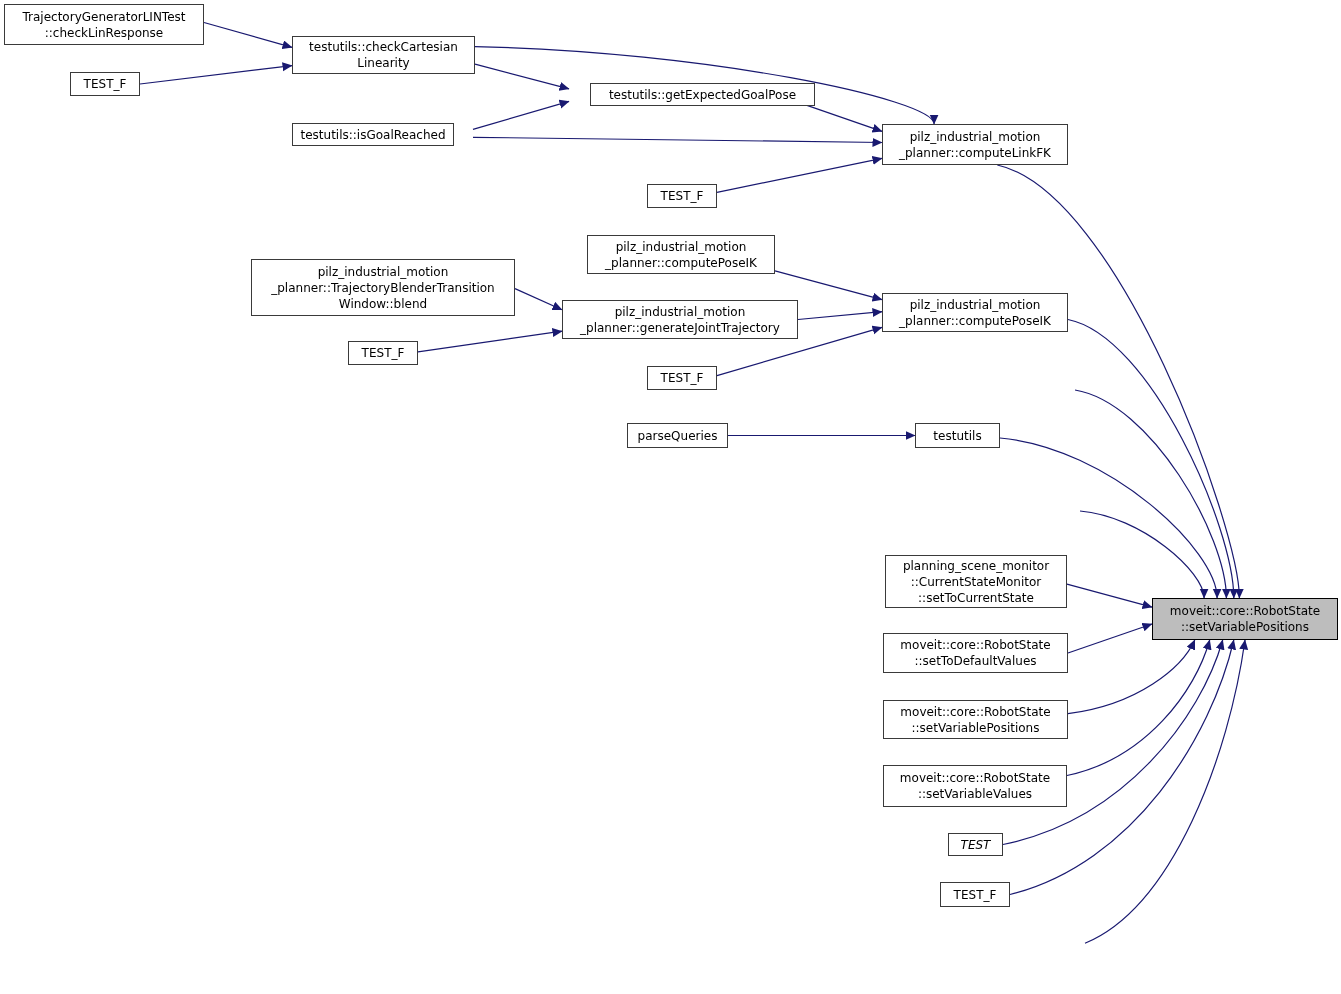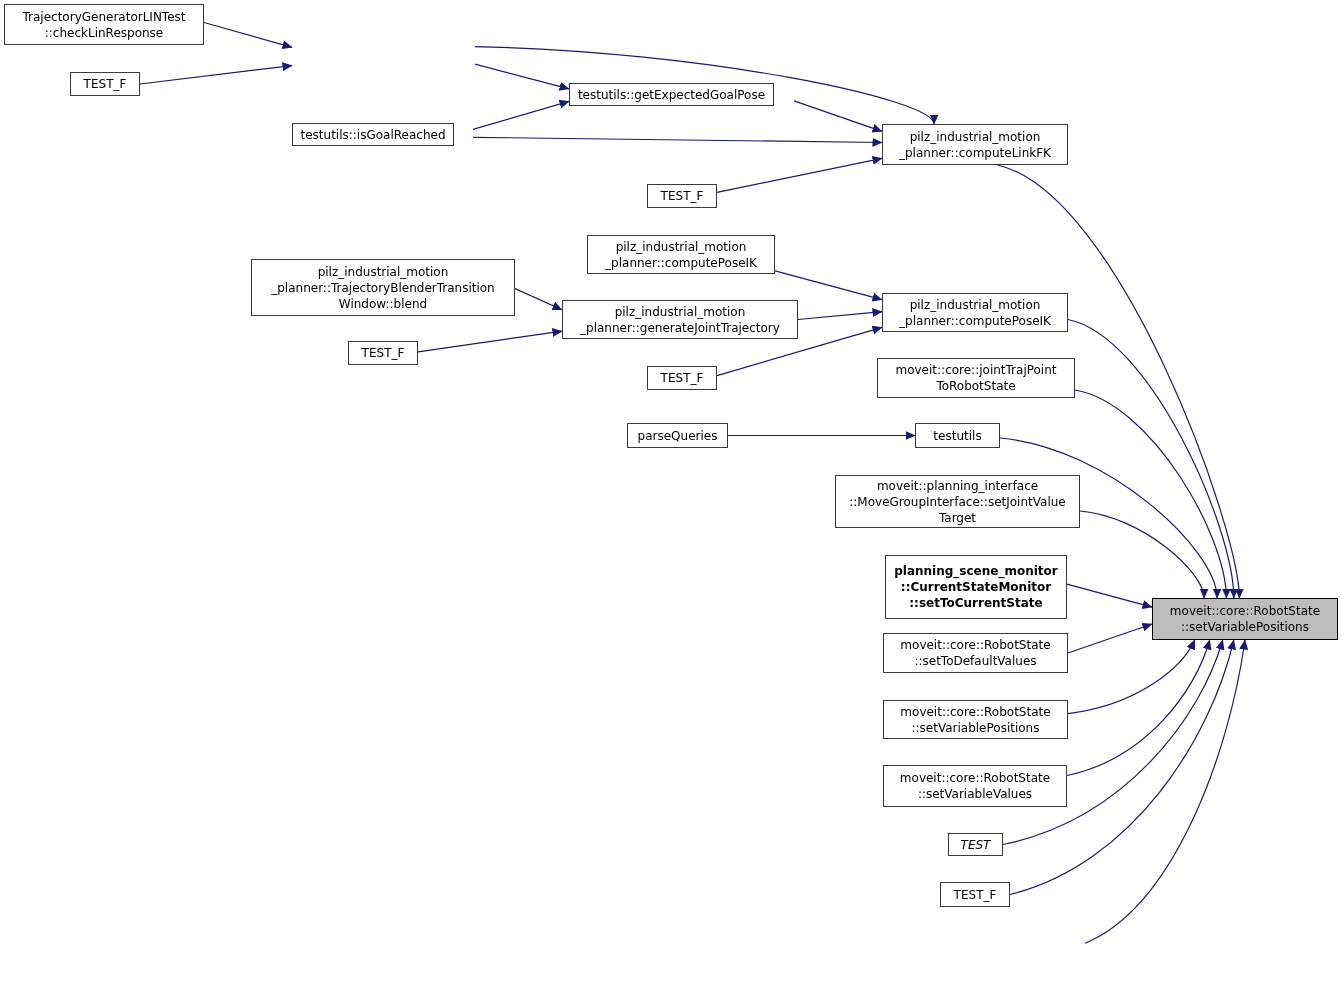--- a/index.html
+++ b/index.html
@@ -76,44 +76,41 @@
       <path d="M1068,653 L1152,624" fill="none" stroke="#191970" stroke-width="1.2" marker-end="url(#arrowhead)"></path>
       <path d="M1068,713.7 C1137.7,704.8 1182.1,668 1194.8,640" fill="none" stroke="#191970" stroke-width="1.2" marker-end="url(#arrowhead)"></path>
       <path d="M1067,775.5 C1145.5,759.2 1195.4,691.5 1209.7,640" fill="none" stroke="#191970" stroke-width="1.2" marker-end="url(#arrowhead)"></path>
       <path d="M1003,844.5 C1123.8,820 1200.7,717.7 1222.7,640" fill="none" stroke="#191970" stroke-width="1.2" marker-end="url(#arrowhead)"></path>
       <path d="M1010,894.5 C1133.1,864 1211.5,736.7 1233.8,640" fill="none" stroke="#191970" stroke-width="1.2" marker-end="url(#arrowhead)"></path>
       <path d="M1085,943.2 C1173,906.8 1229,755.2 1245,640" fill="none" stroke="#191970" stroke-width="1.2" marker-end="url(#arrowhead)"></path>
     </svg>
 <div class="node" style="left: 4px; top: 4px; width: 200px; height: 41px;">TrajectoryGeneratorLINTest
 ::checkLinResponse</div>
     <div class="node" style="left: 70px; top: 72px; width: 70px; height: 24px;">TEST_F</div>
+    <div class="node" style="left: 292px; top: 36px; width: 183px; height: 38px;">testutils::checkCartesian
+Linearity</div>
     <div class="node" style="left: 292px; top: 123px; width: 162px; height: 23px;">testutils::isGoalReached</div>
-    <div class="node" style="left: 569px; top: 83px; width: 205px; height: 23px;">testutils::getExpectedGoalPose</div>
+    <div class="node" style="left: 590px; top: 83px; width: 225px; height: 23px;">testutils::getExpectedGoalPose</div>
     <div class="node" style="left: 647px; top: 184px; width: 70px; height: 24px;">TEST_F</div>
     <div class="node" style="left: 882px; top: 124px; width: 186px; height: 41px;">pilz_industrial_motion
 _planner::computeLinkFK</div>
     <div class="node" style="left: 587px; top: 235px; width: 188px; height: 39px;">pilz_industrial_motion
 _planner::computePoseIK</div>
     <div class="node" style="left: 251px; top: 259px; width: 264px; height: 57px;">pilz_industrial_motion
 _planner::TrajectoryBlenderTransition
 Window::blend</div>
     <div class="node" style="left: 348px; top: 341px; width: 70px; height: 24px;">TEST_F</div>
     <div class="node" style="left: 562px; top: 300px; width: 236px; height: 39px;">pilz_industrial_motion
 _planner::generateJointTrajectory</div>
     <div class="node" style="left: 647px; top: 366px; width: 70px; height: 24px;">TEST_F</div>
     <div class="node" style="left: 882px; top: 293px; width: 186px; height: 39px;">pilz_industrial_motion
 _planner::computePoseIK</div>
-    <div class="node" style="left: 877px; top: 358px; width: 198px; height: 40px;">moveit::core::jointTrajPoint
-ToRobotState</div>
     <div class="node" style="left: 627px; top: 423px; width: 101px; height: 25px;">parseQueries</div>
     <div class="node" style="left: 915px; top: 423px; width: 85px; height: 25px;">testutils</div>
-    <div class="node" style="left: 835px; top: 475px; width: 245px; height: 53px;">moveit::planning_interface
-::MoveGroupInterface::setJointValue
-Target</div>
-    <div class="node" style="left: 885px; top: 555px; width: 182px; height: 64px; font-weight: bold;">planning_scene_monitor
+    <div class="node" style="left: 885px; top: 555px; width: 182px; height: 53px;">planning_scene_monitor
 ::CurrentStateMonitor
 ::setToCurrentState</div>
     <div class="node" style="left: 883px; top: 633px; width: 185px; height: 40px;">moveit::core::RobotState
 ::setToDefaultValues</div>
     <div class="node" style="left: 883px; top: 700px; width: 185px; height: 39px;">moveit::core::RobotState
 ::setVariablePositions</div>
     <div class="node highlight" style="left: 1152px; top: 598px; width: 186px; height: 42px;">moveit::core::RobotState
 ::setVariablePositions</div>
     <div class="node" style="left: 883px; top: 765px; width: 184px; height: 42px;">moveit::core::RobotState
 ::setVariableValues</div>

